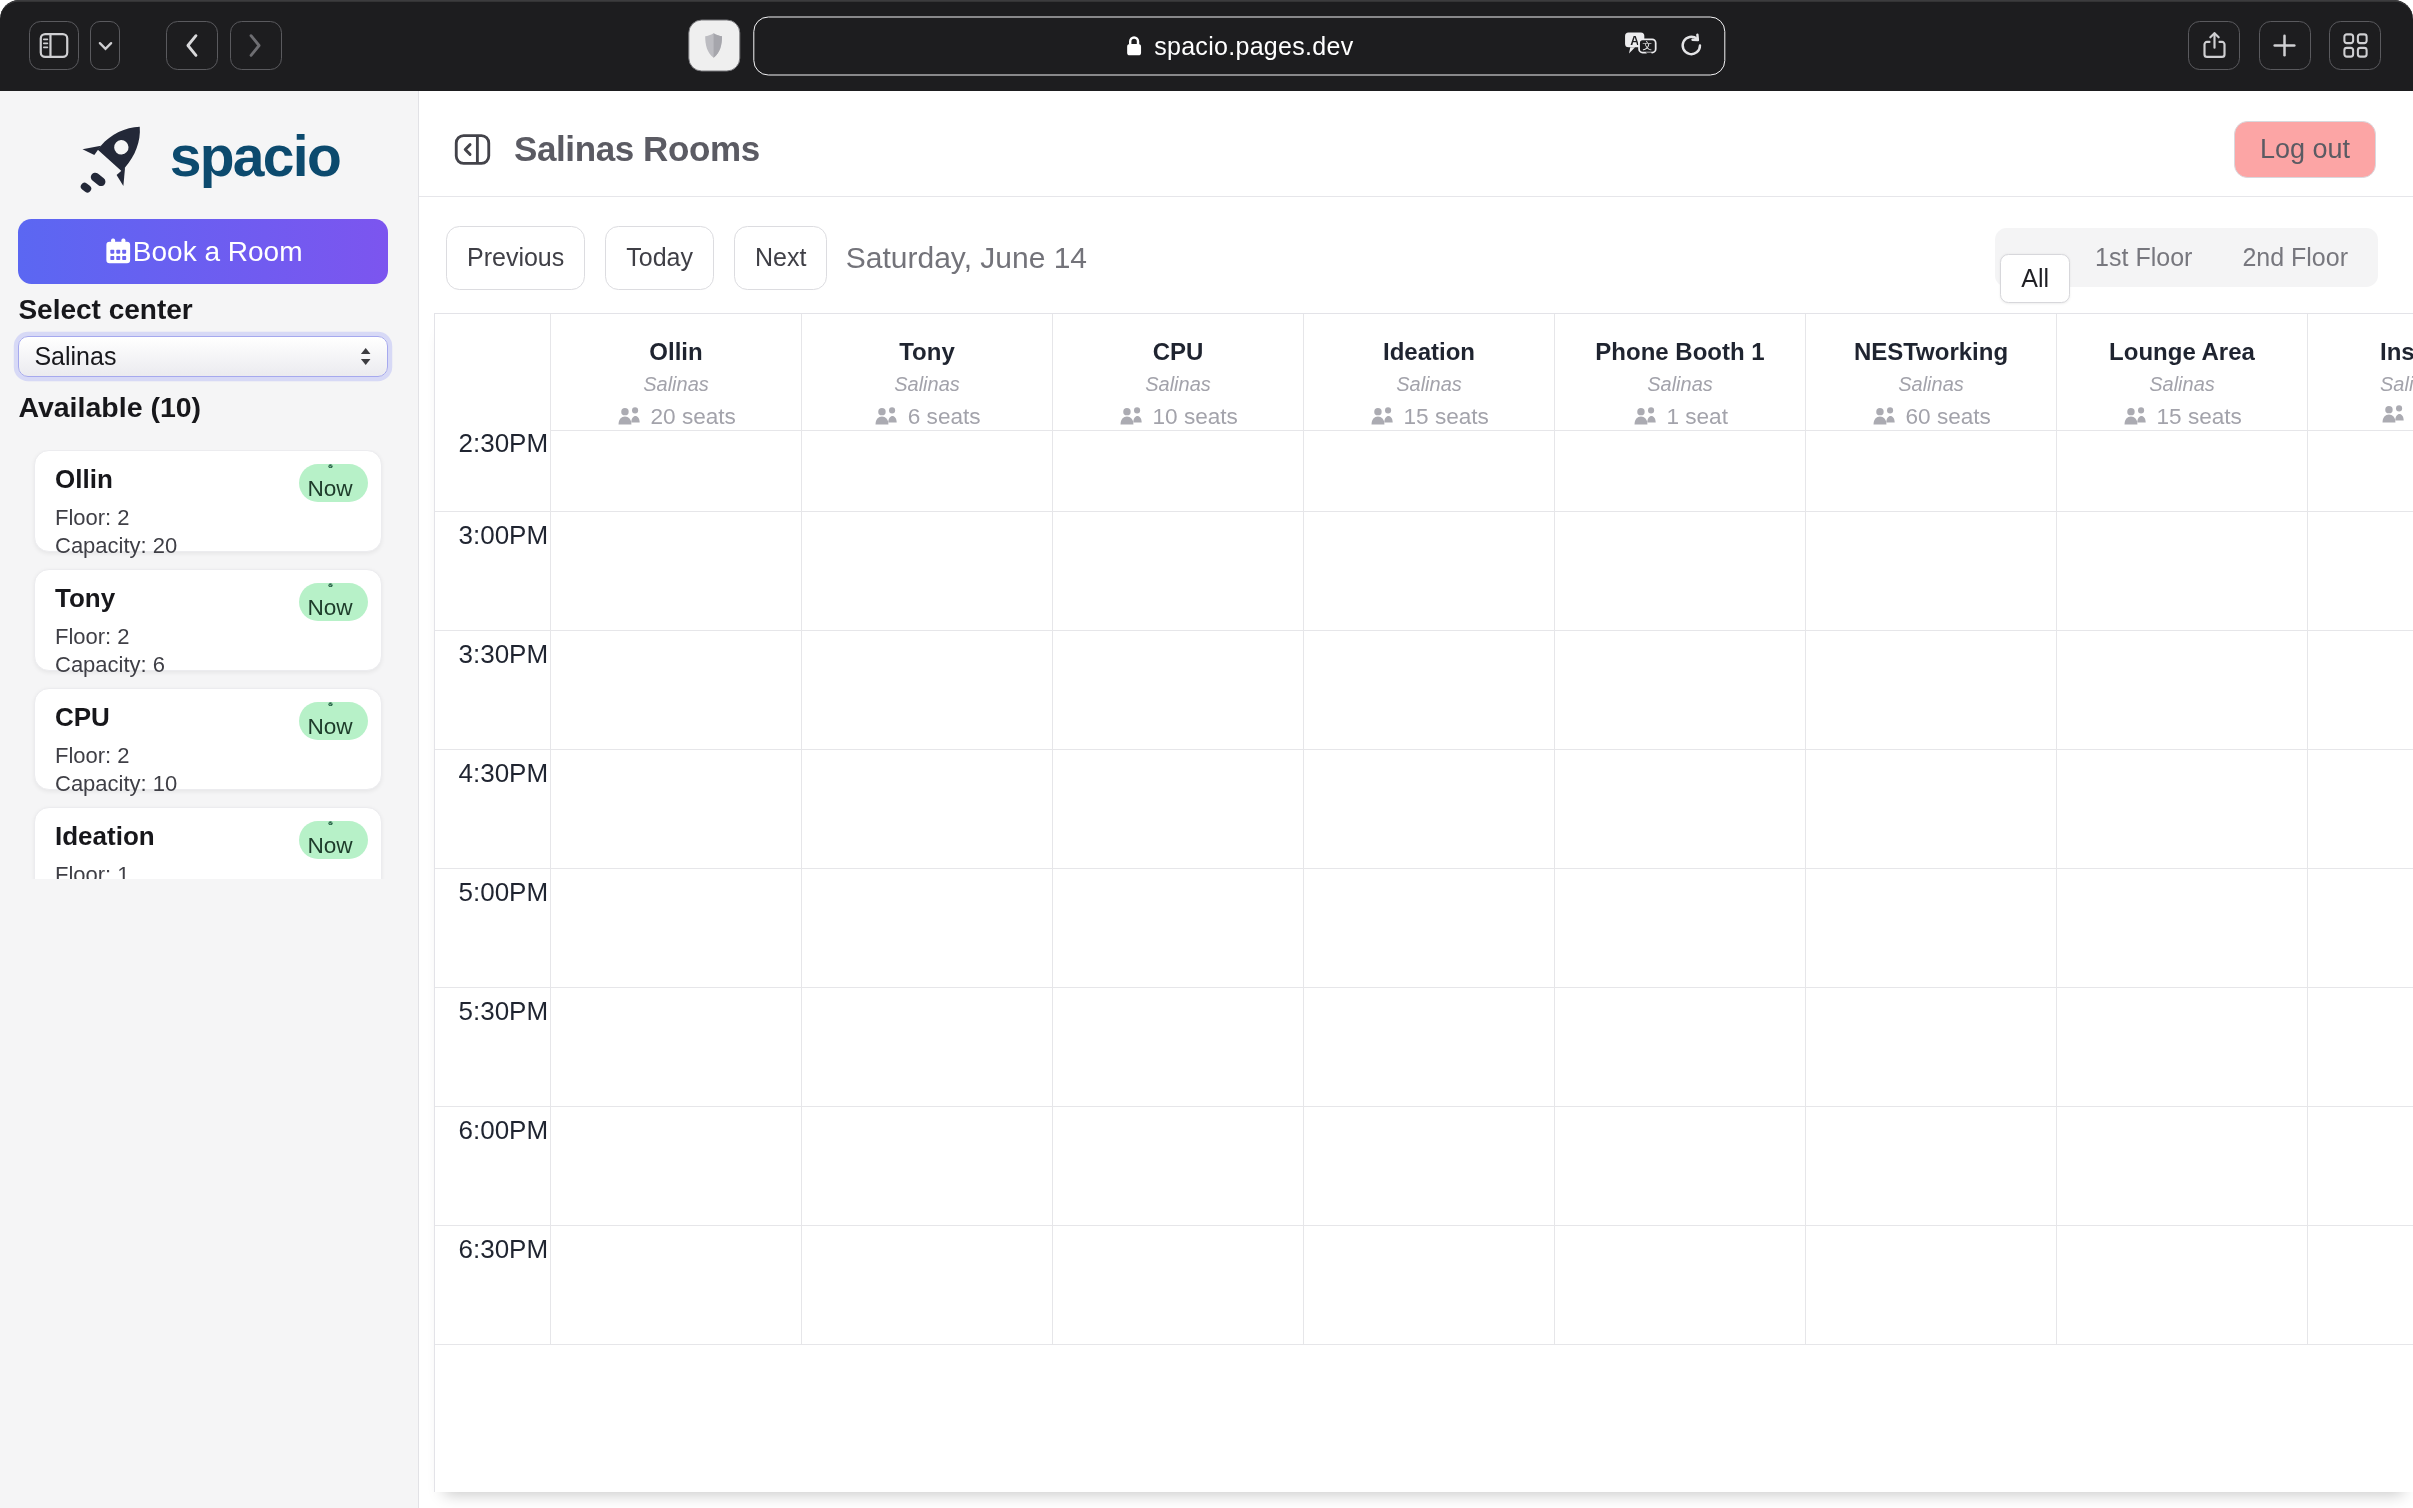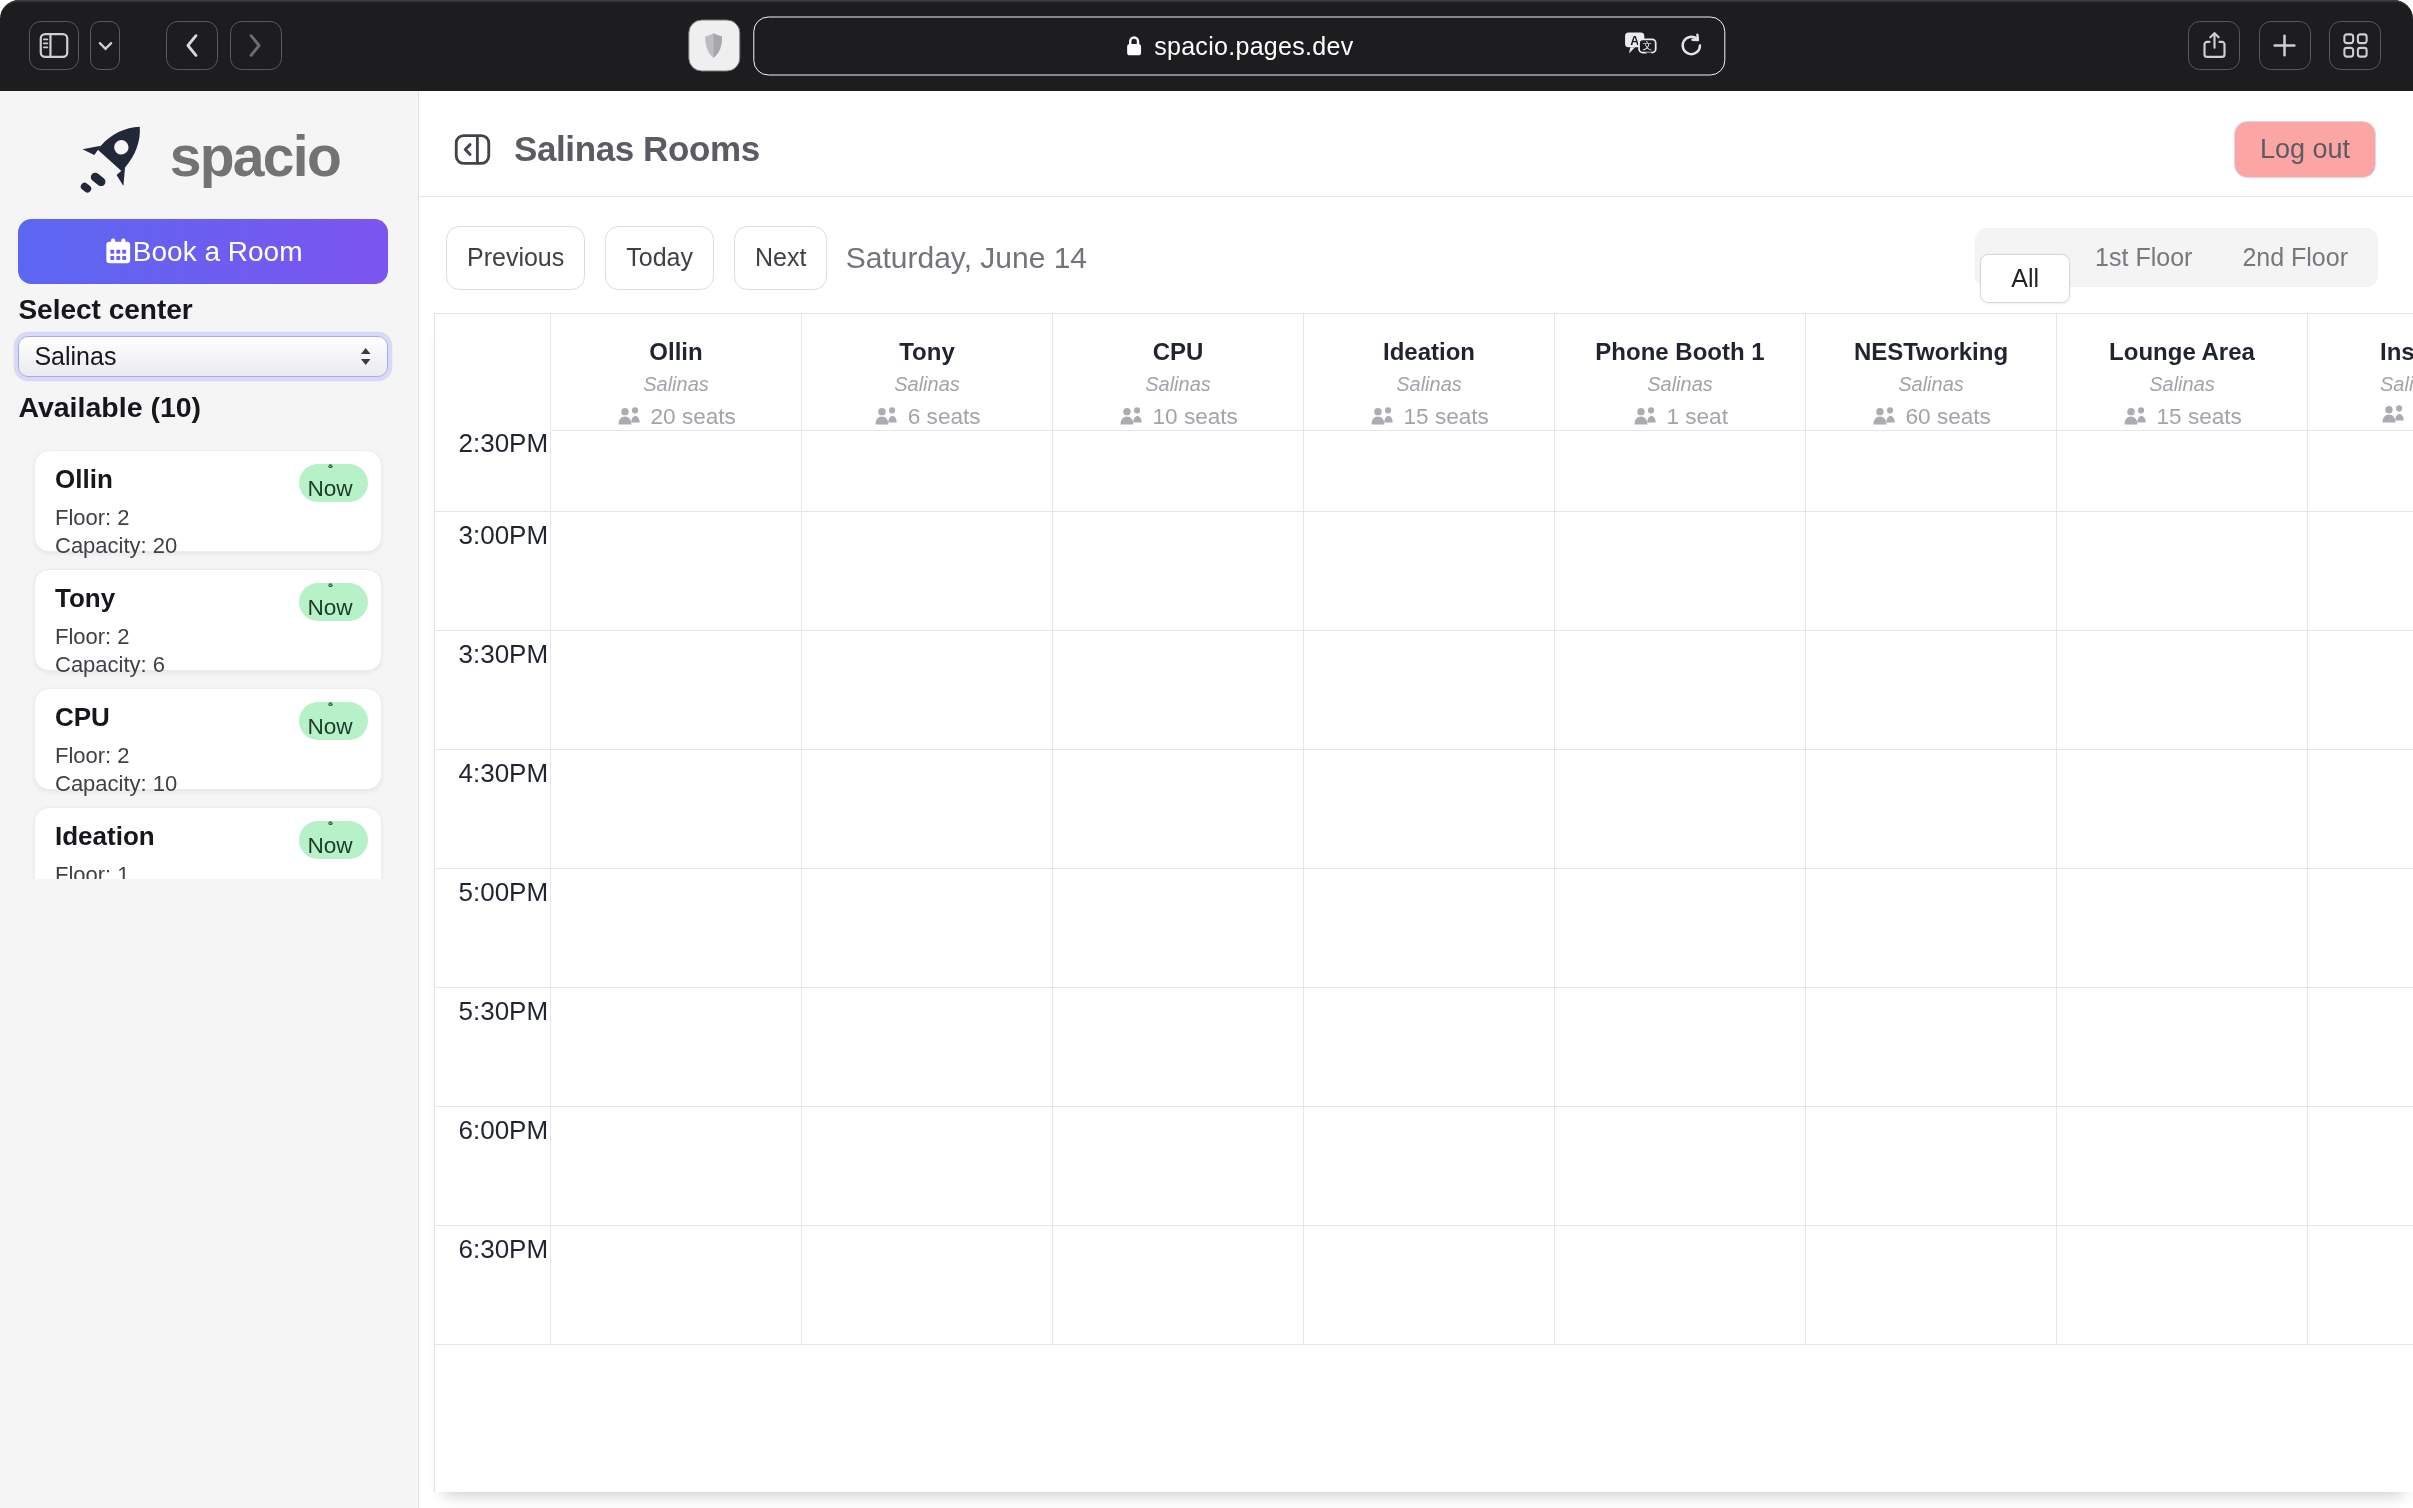--- a/index.html
+++ b/index.html
@@ -27,21 +27,21 @@
   .chrome-right { margin-left:auto; display:flex; align-items:center; gap:18.4px; padding-right:32px; }
 
   
   .app { position:absolute; top:91px; left:0; right:0; bottom:0; display:flex; }
   .sidebar { position:relative; width:419px; background:#f5f5f6; border-right:0.8px solid #e2e2e6; flex:none; }
   .main { position:relative; flex:1; background:#fff; overflow:hidden; }
 
   
   .logo { position:absolute; top:25px; left:0; width:100%; display:flex; align-items:center;
     justify-content:center; gap:11.7px; }
-  .logo-text { font-size:57px; font-weight:700; color:#737373; letter-spacing:-1.7px; }
+  .logo-text { font-size:57px; font-weight:700; color:#0c4a6e; letter-spacing:-1.7px; }
   .book-btn { position:absolute; top:128px; left:18.4px; width:370px; height:65px; border:none;
     border-radius:13.4px; background:linear-gradient(90deg,#5b67f2,#7c55ef);
     color:#fff; font-size:28px; font-weight:500; display:flex; align-items:center; justify-content:center;
     font-family:"Liberation Sans", sans-serif; }
   .select-label { position:absolute; top:203px; left:18.4px; font-size:28px; font-weight:700; color:#17171b; }
   .center-select { position:absolute; top:245px; left:18.4px; width:370px; height:41px;
     background:linear-gradient(#ffffff,#ebebef); border:1.7px solid #a6a9ee; border-radius:10px;
     box-shadow:0 0 0 4.2px rgba(160,165,245,.35); display:flex; align-items:center; padding:0 15px; }
   .center-select .val { font-size:25px; color:#17171b; }
   .center-select .arrows { margin-left:auto; display:flex; }
@@ -67,21 +67,21 @@
   
   .toolbar { height:116px; display:flex; align-items:center; padding:5px 35px 0 27px; }
   .nav-btn { height:64px; padding:0 20px; background:#fff; border:1.7px solid #dcdce0; border-radius:13.4px;
     font-size:25px; color:#3f3f46; font-family:"Liberation Sans", sans-serif; }
   .nav-btn + .nav-btn { margin-left:20px; }
   .date-label { margin-left:18.4px; font-size:30px; color:#73737a; }
   .segmented { margin-left:auto; height:59px; background:#f4f4f5; border-radius:11.7px; display:flex;
     align-items:center; padding:5px; }
   .seg { height:49px; border:none; background:transparent; border-radius:8.4px; padding:0 25px;
     font-size:25px; color:#77777e; font-family:"Liberation Sans", sans-serif; }
-  .seg.active { background:#fff; border:1.7px solid #d7d7db; color:#1f1f24; padding:0 30px;
+  .seg.active { background:#fff; border:1.7px solid #d7d7db; color:#1f1f24; padding:0 20px;
     box-shadow:0 0.8px 2.5px rgba(0,0,0,.07);margin-top:42px; }
 
   
   .gridwrap { margin-left:15px; width:1979px; height:1179px; border:0.8px solid #e3e3e8;
     border-right:0; border-bottom:0; overflow:hidden; position:relative;
     box-shadow:0 13.4px 15px -10px rgba(0,0,0,.22); }
   .g-header { display:grid; grid-template-columns:115px repeat(8,251px); height:116px; }
   .g-hcell { border-left:0.8px solid #e6e6e9; border-bottom:0.8px solid #e6e6e9;
     display:flex; flex-direction:column; align-items:center; padding-top:23.5px; }
   .g-hcell.gutter { border:none; }

